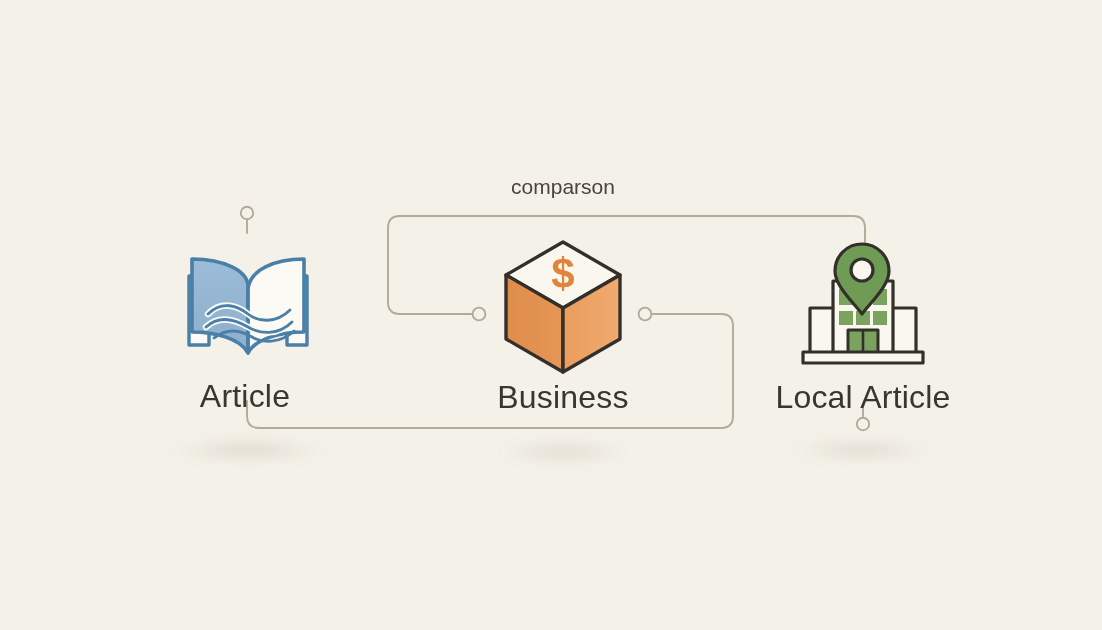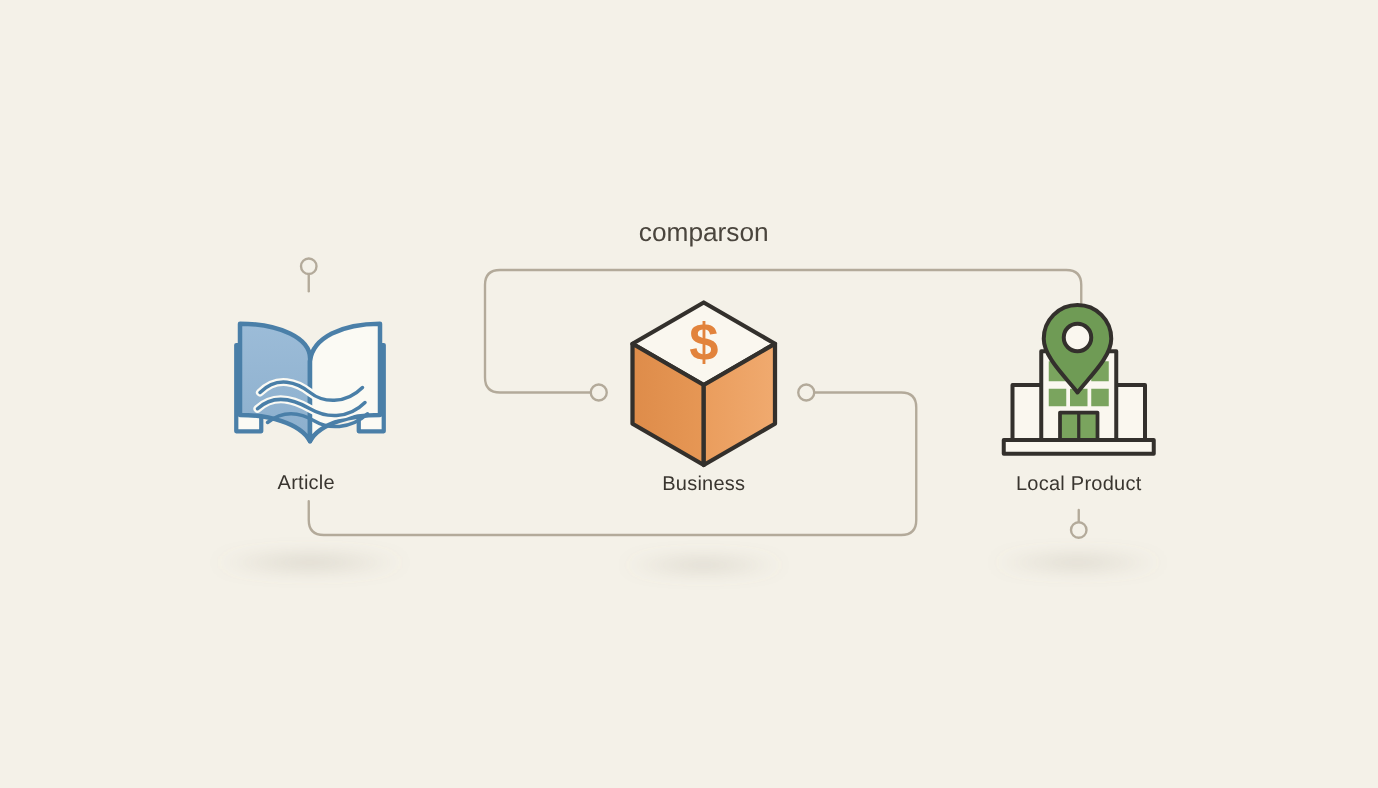--- a/index.html
+++ b/index.html
@@ -9,21 +9,21 @@
     font-family:"Liberation Sans",sans-serif;
     overflow:hidden;
     position:relative;
   }
   #stage{position:absolute;inset:0;width:1102px;height:630px;}
   .svg-layer{position:absolute;left:0;top:0;width:1102px;height:630px;}
   .node-label{
     position:absolute;
     text-align:center;
     font-family:"Liberation Sans",sans-serif;
-    font-size:16px;
+    font-size:32px;
     color:#39352f;
     letter-spacing:.2px;
     white-space:nowrap;
     transform:translateX(-50%);
   }
   .edge-label{
     position:absolute;
     text-align:left;
     font-family:"Liberation Sans",sans-serif;
     font-size:21px;
@@ -148,15 +148,15 @@
       <circle cx="862" cy="270" r="11" fill="#faf7ef" stroke="#33302c" stroke-width="3.2"></circle>
     </g>
   </svg>
 
   <div class="edge-label" style="left:563px;top:175px;">comparson</div>
 
   <div class="node-label" style="left:245px;top:378px;">Article</div>
 
   <div class="node-label" style="left:563px;top:379px;">Business</div>
 
-  <div class="node-label" style="left:863px;top:379px;">Local Product</div>
+  <div class="node-label" style="left:863px;top:379px;">Local Article</div>
 
 </div>
 
 </body></html>

